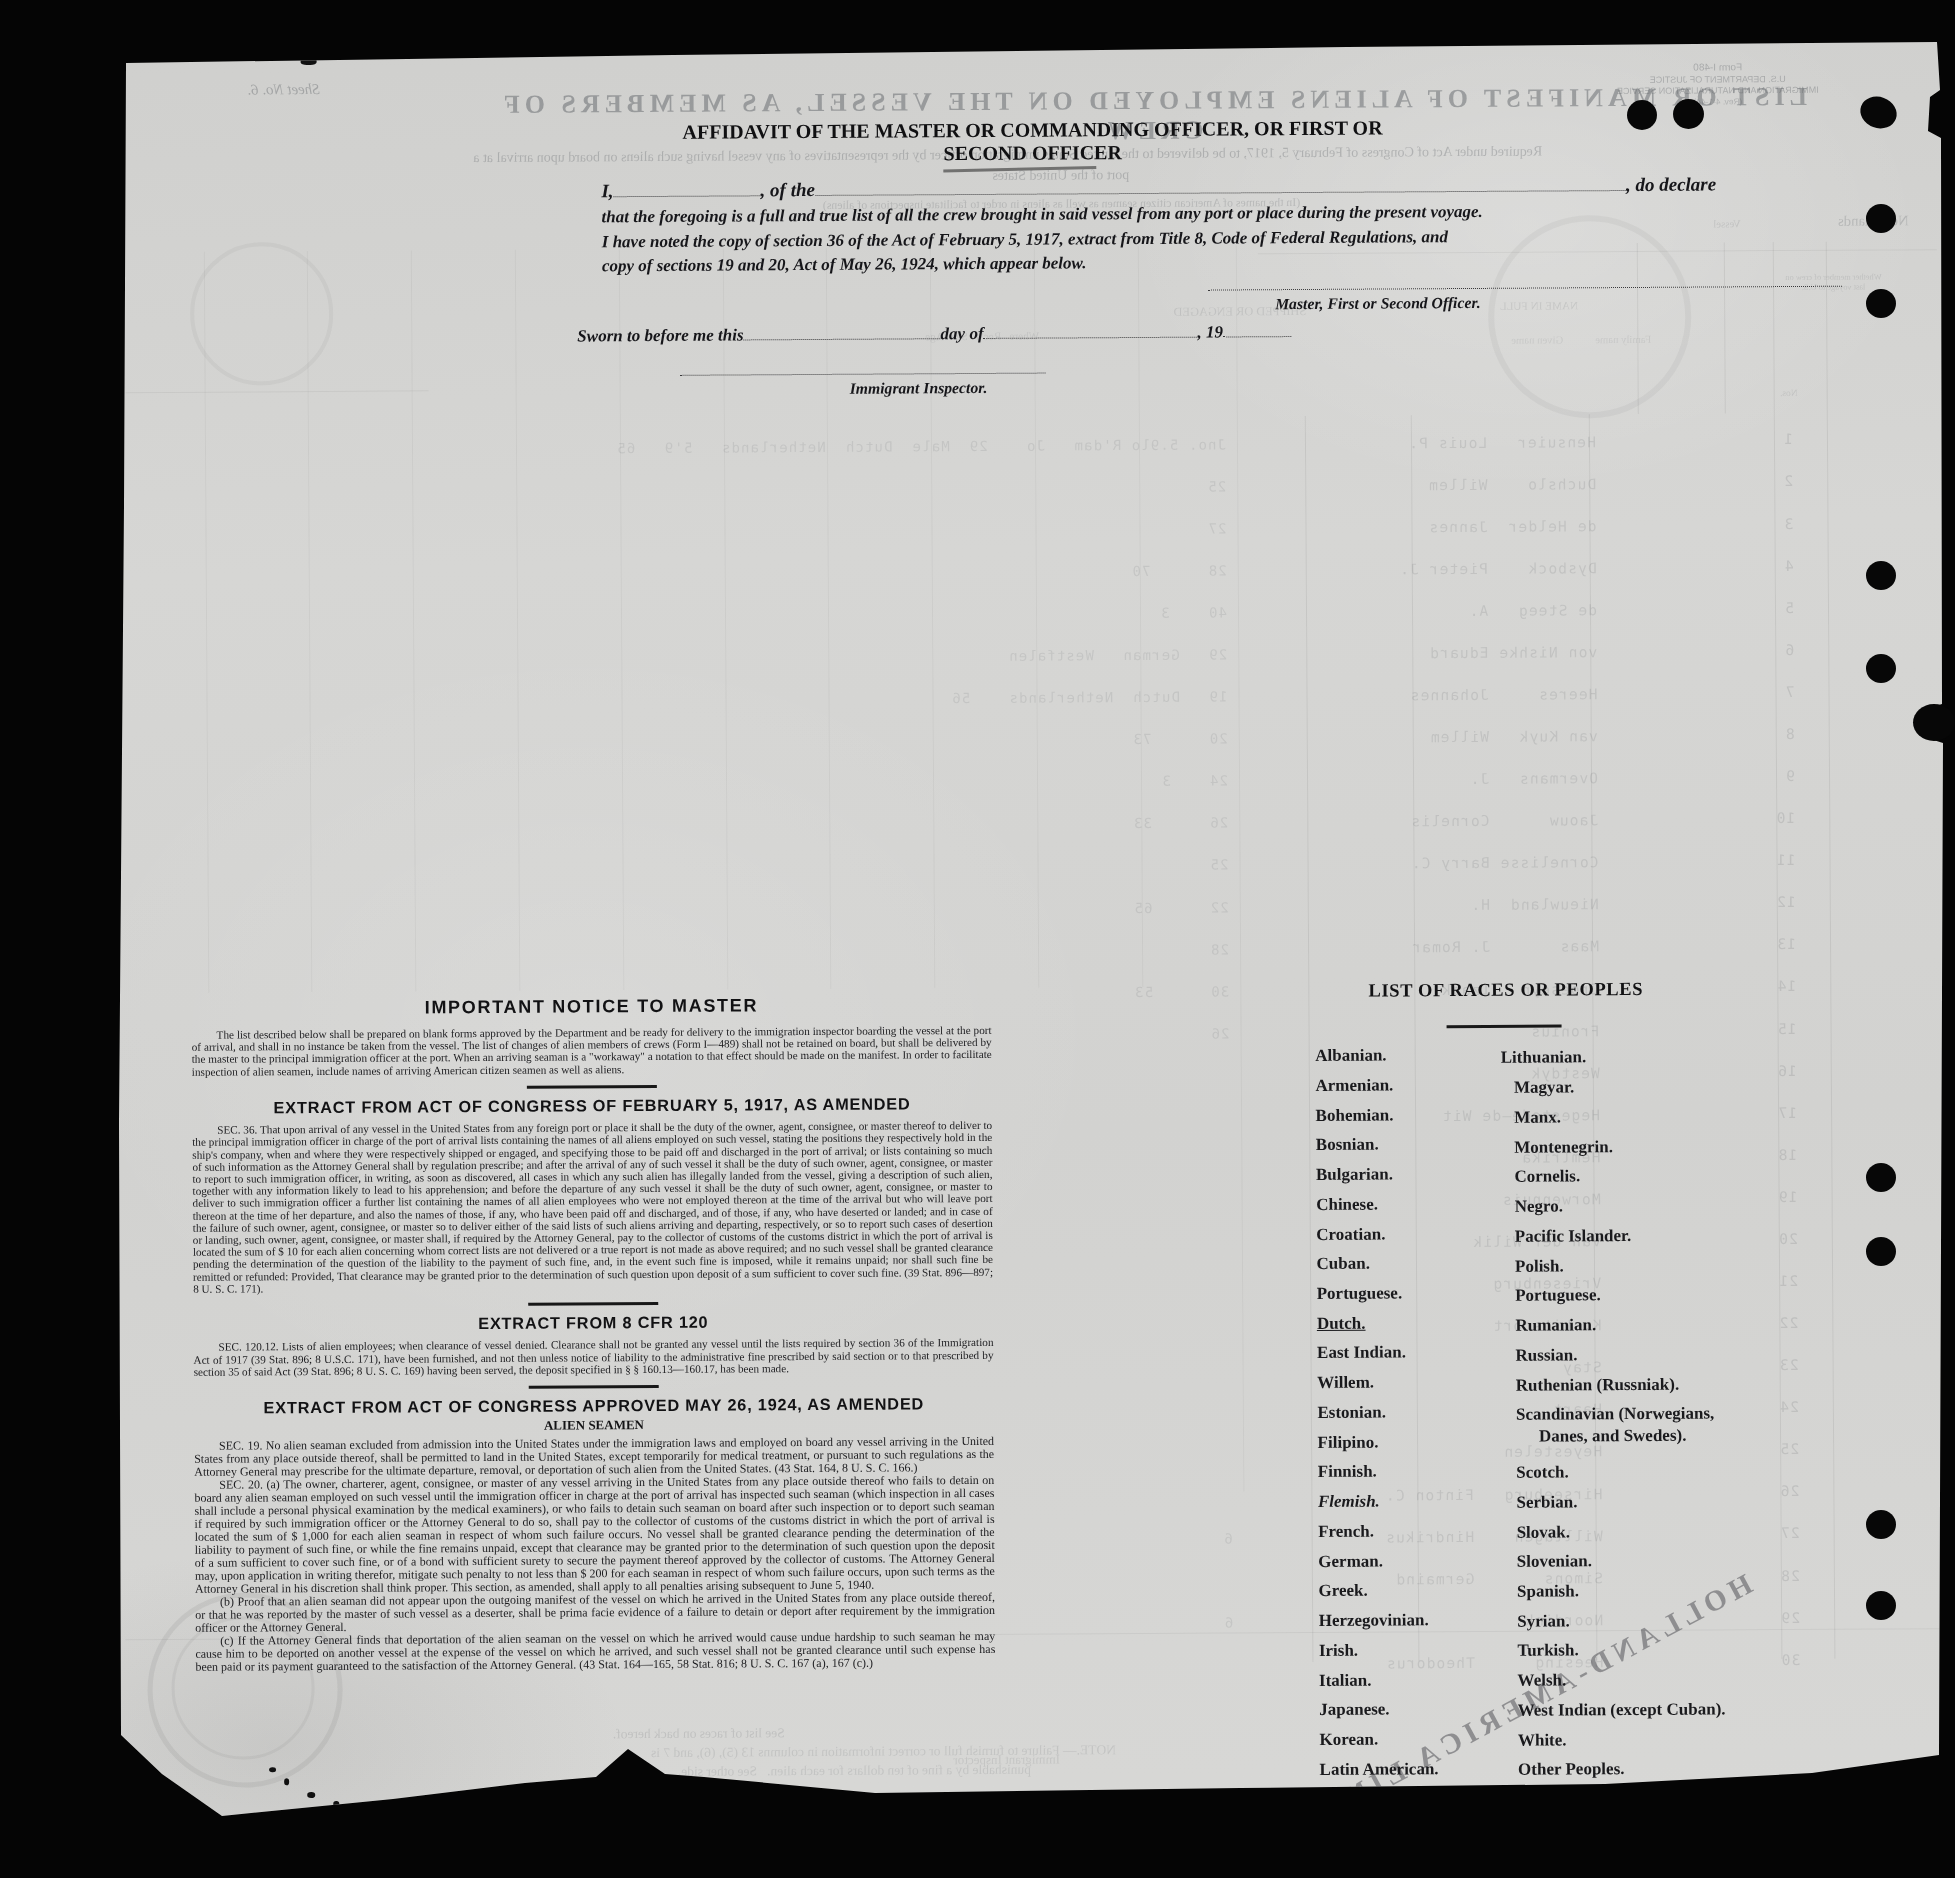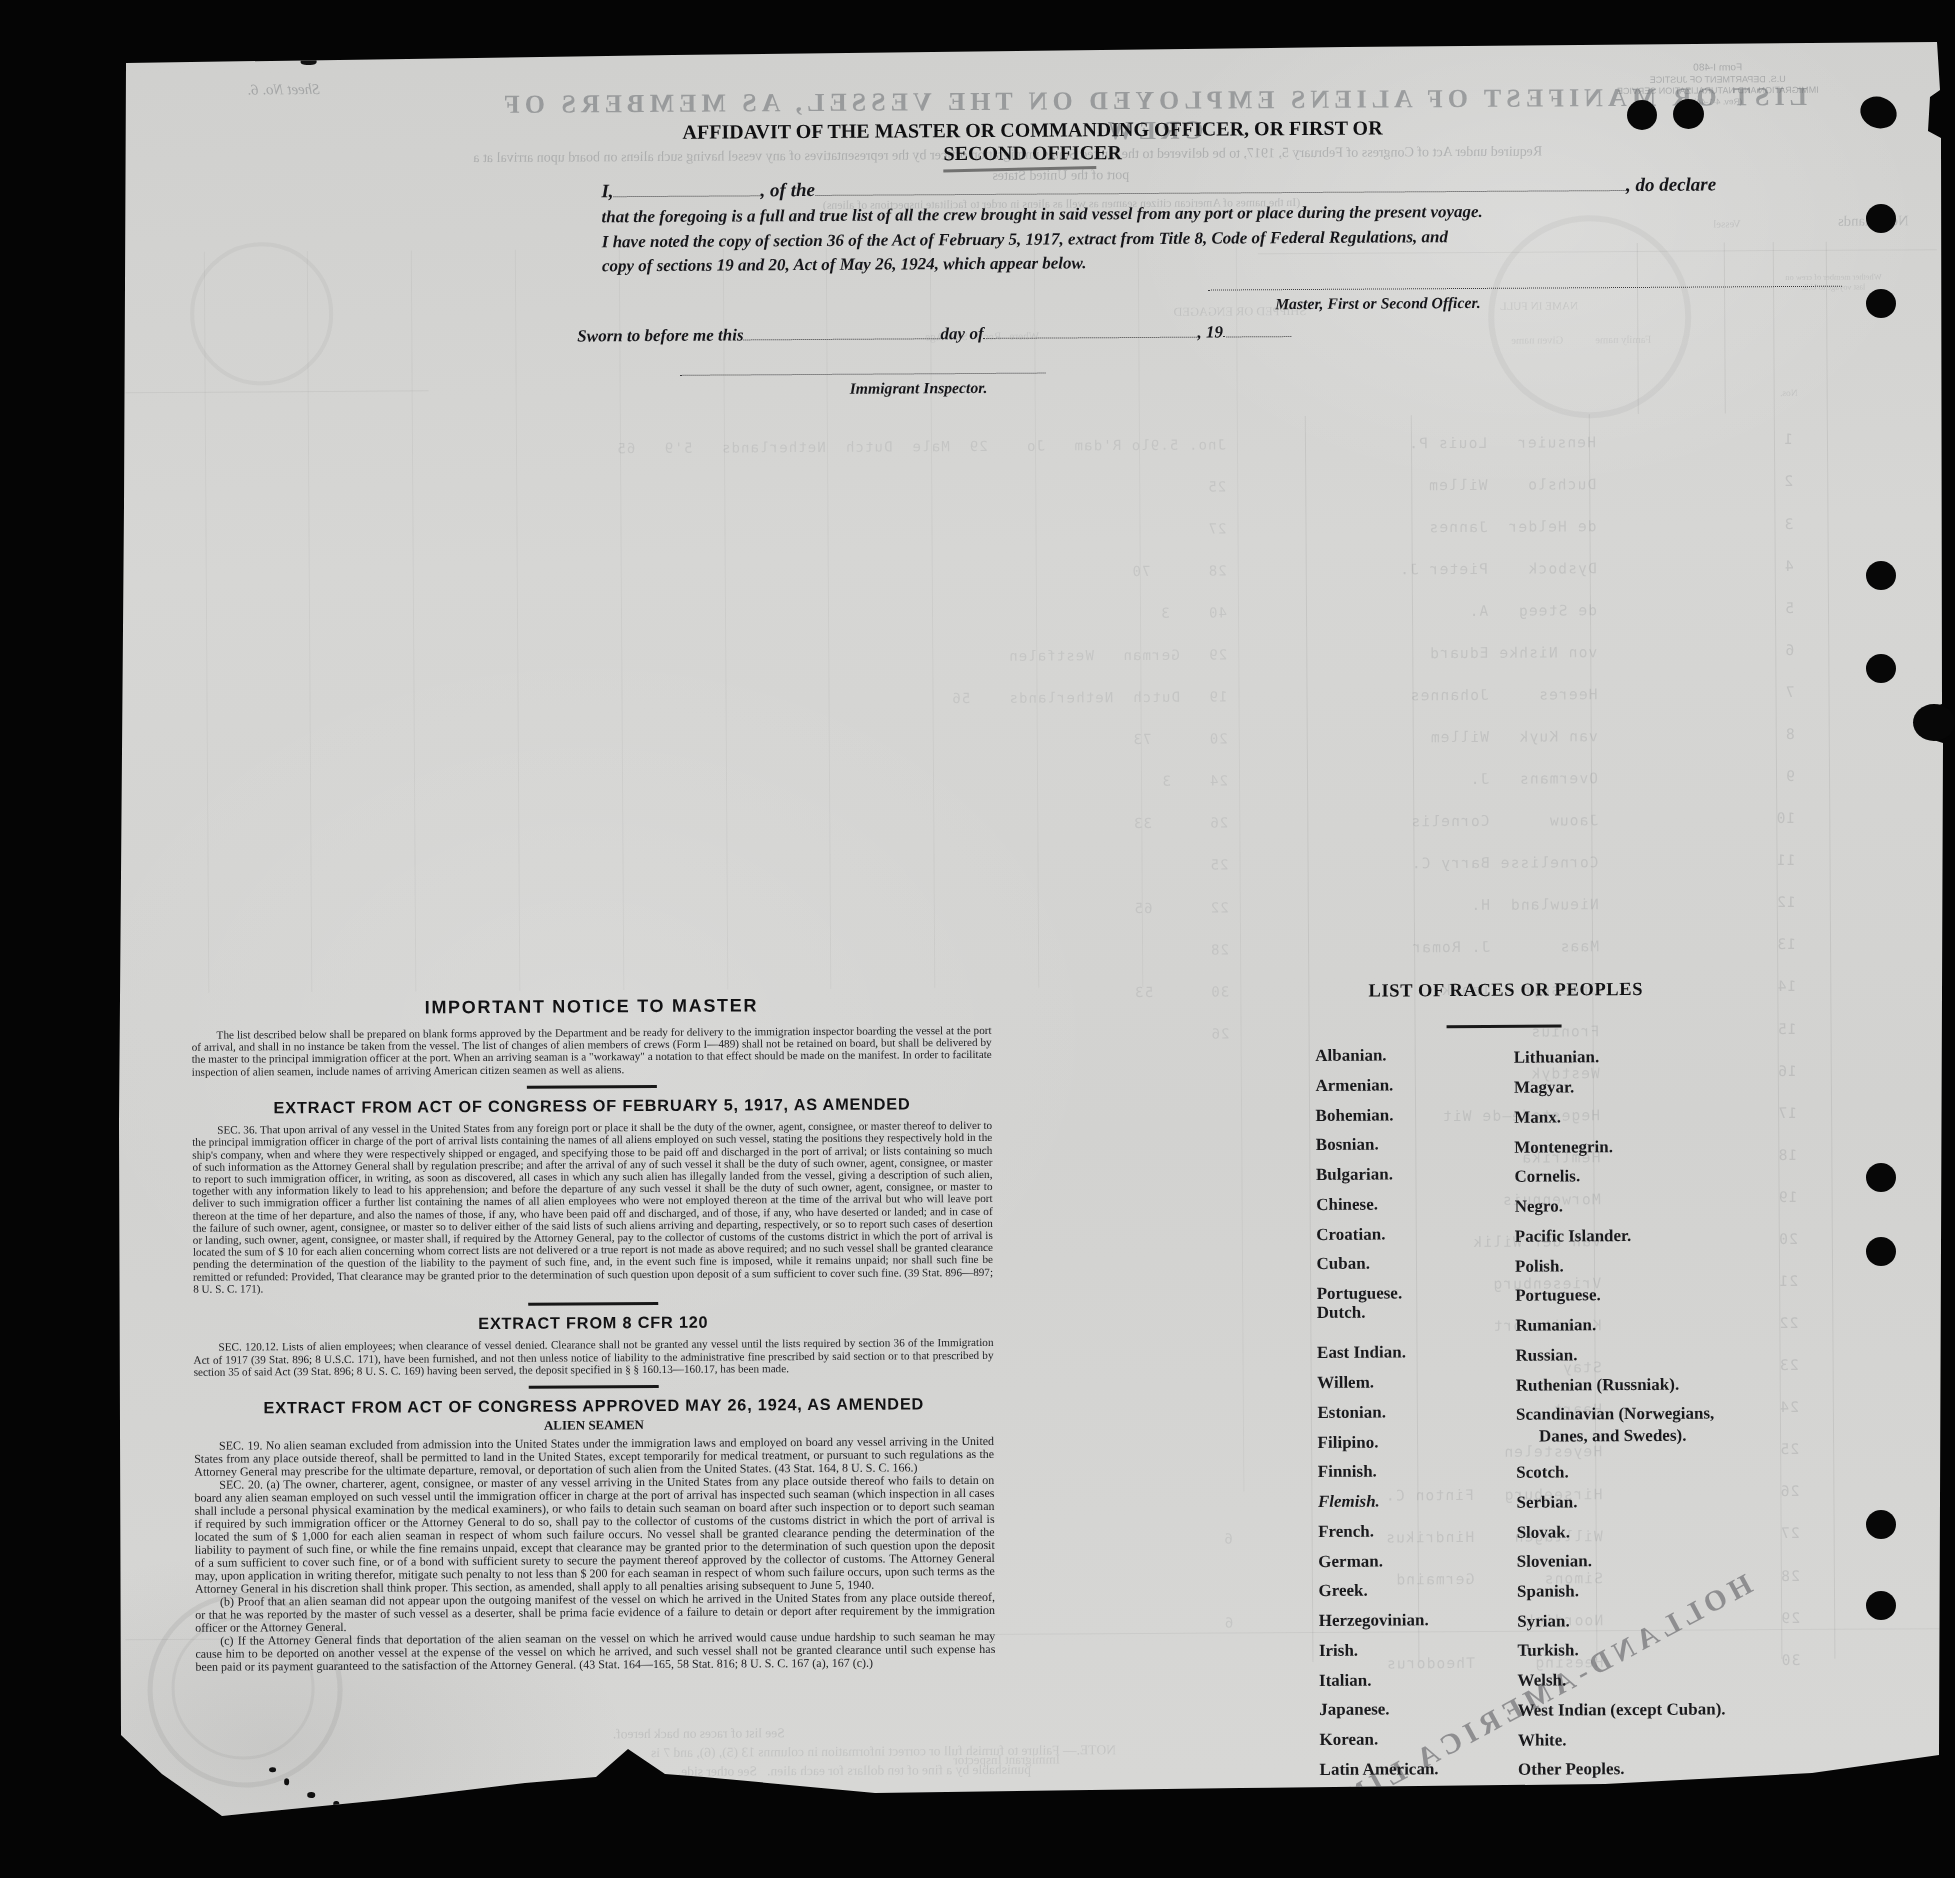--- a/index.html
+++ b/index.html
@@ -225,40 +225,40 @@
         <div id="races-left">
             <div class="abs ser race" style="left: 4.5px; top: 65px;">Albanian.</div>
             <div class="abs ser race" style="left: 4.5px; top: 95px;">Armenian.</div>
             <div class="abs ser race" style="left: 4.5px; top: 125px;">Bohemian.</div>
             <div class="abs ser race" style="left: 4.5px; top: 154px;">Bosnian.</div>
             <div class="abs ser race" style="left: 4.5px; top: 184px;">Bulgarian.</div>
             <div class="abs ser race" style="left: 4.5px; top: 214px;">Chinese.</div>
             <div class="abs ser race" style="left: 4.5px; top: 244px;">Croatian.</div>
             <div class="abs ser race" style="left: 4.5px; top: 273px;">Cuban.</div>
             <div class="abs ser race" style="left: 4.5px; top: 303px;">Portuguese.</div>
-            <div class="abs ser race" style="left: 4.5px; top: 322px;">Dutch.</div>
+            <div class="abs ser race" style="left: 4.5px; top: 333px; text-decoration: underline;">Dutch.</div>
             <div class="abs ser race" style="left: 4.5px; top: 362px;">East Indian.</div>
             <div class="abs ser race" style="left: 4.5px; top: 392px;">Willem.</div>
             <div class="abs ser race" style="left: 4.5px; top: 422px;">Estonian.</div>
             <div class="abs ser race" style="left: 4.5px; top: 452px;">Filipino.</div>
             <div class="abs ser race" style="left: 4.5px; top: 481px;">Finnish.</div>
             <div class="abs ser race" style="left: 4.5px; top: 511px; font-style: italic;">Flemish.</div>
             <div class="abs ser race" style="left: 4.5px; top: 541px;">French.</div>
             <div class="abs ser race" style="left: 4.5px; top: 571px; text-align: center;">German.</div>
             <div class="abs ser race" style="left: 4.5px; top: 600px;">Greek.</div>
             <div class="abs ser race" style="left: 4.5px; top: 630px;">Herzegovinian.</div>
             <div class="abs ser race" style="left: 4.5px; top: 660px;">Irish.</div>
             <div class="abs ser race" style="left: 4.5px; top: 690px;">Italian.</div>
             <div class="abs ser race" style="left: 4.5px; top: 719px;">Japanese.</div>
             <div class="abs ser race" style="left: 4.5px; top: 749px;">Korean.</div>
             <div class="abs ser race" style="left: 4.5px; top: 779px;">Latin American.</div>
             <div class="abs ser race" style="left: 4.5px; top: 808px;">Latvian.</div>
           </div>
         <div id="races-right">
-            <div class="abs ser race" style="left: 203px; top: 68px;">Lithuanian.</div>
+            <div class="abs ser race" style="left: 190px; top: 68px;">Lithuanian.</div>
             <div class="abs ser race" style="left: 203px; top: 98px;">Magyar.</div>
             <div class="abs ser race" style="left: 203px; top: 128px;">Manx.</div>
             <div class="abs ser race" style="left: 203px; top: 158px;">Montenegrin.</div>
             <div class="abs ser race" style="left: 203px; top: 187px;">Cornelis.</div>
             <div class="abs ser race" style="left: 203px; top: 217px;">Negro.</div>
             <div class="abs ser race" style="left: 203px; top: 247px;">Pacific Islander.</div>
             <div class="abs ser race" style="left: 203px; top: 277px;">Polish.</div>
             <div class="abs ser race" style="left: 203px; top: 306px;">Portuguese.</div>
             <div class="abs ser race" style="left: 203px; top: 336px;">Rumanian.</div>
             <div class="abs ser race" style="left: 203px; top: 366px;">Russian.</div>

